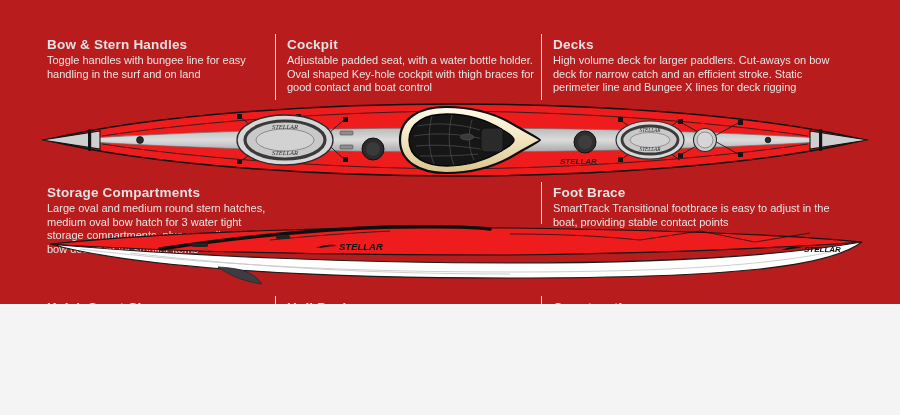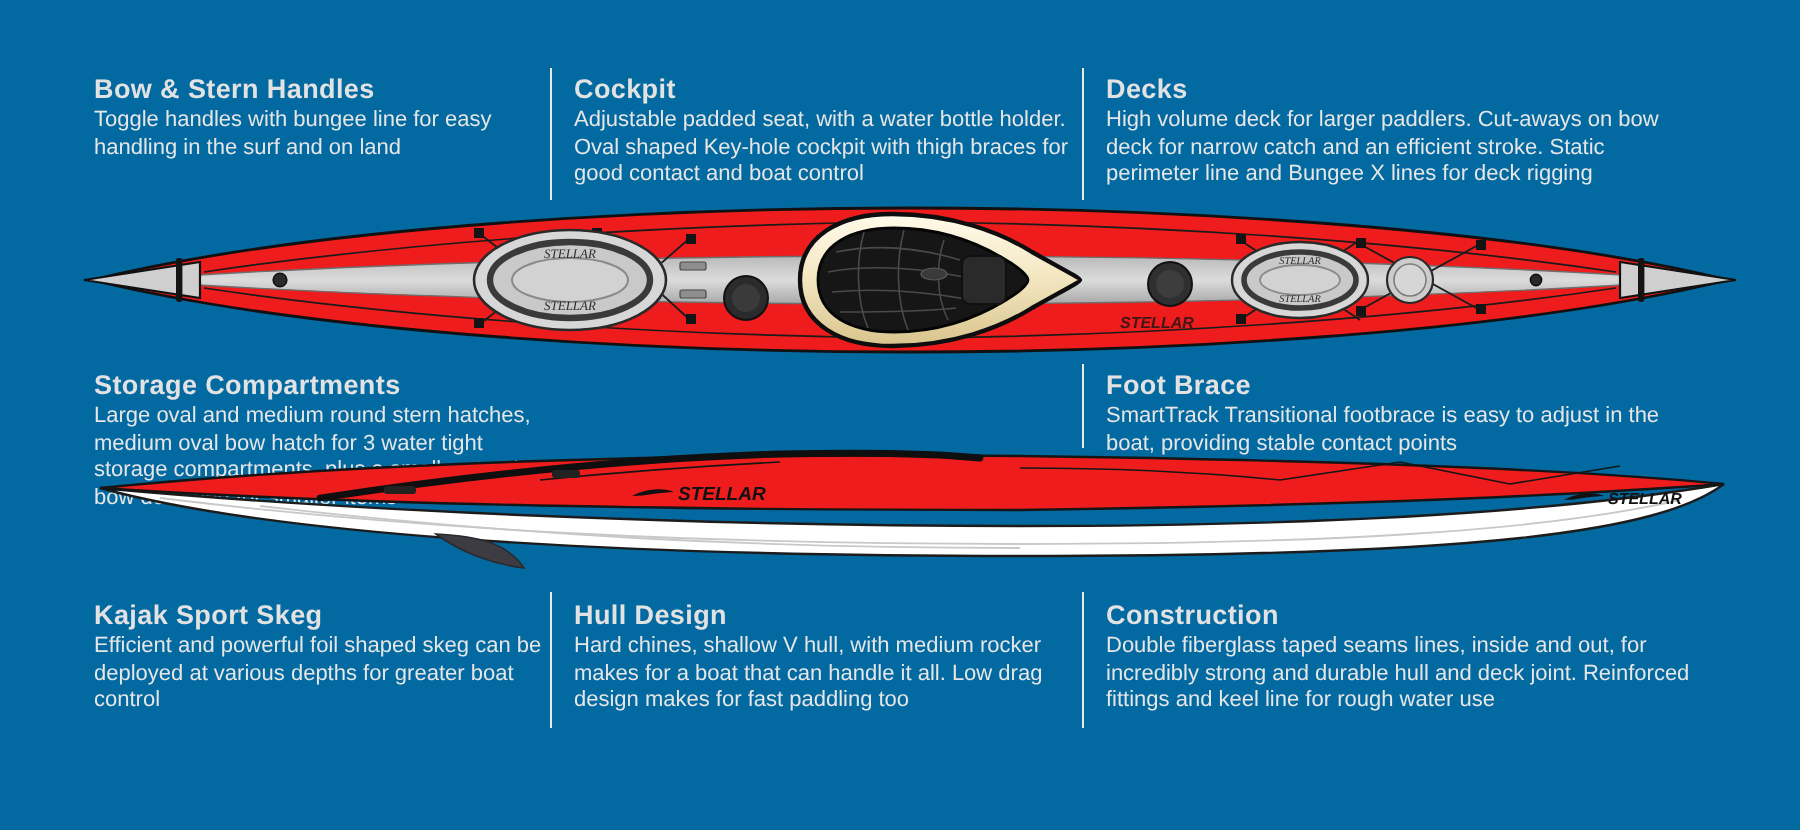--- a/index.html
+++ b/index.html
@@ -3,22 +3,22 @@
 <meta charset="utf-8">
 <style>
   html, body {
     margin: 0;
     padding: 0;
     background: #f4f4f4;
   }
   #page {
     position: relative;
     width: 900px;
-    height: 415px;
-    background: #0369a1;
+    height: 304px;
+    background: #b91c1c;
     font-family: "Liberation Sans", sans-serif;
     overflow: hidden;
   }
 
   
   .feature {
     position: absolute;
     color: #e4e4e4;
   }
   .feature .f-title {

